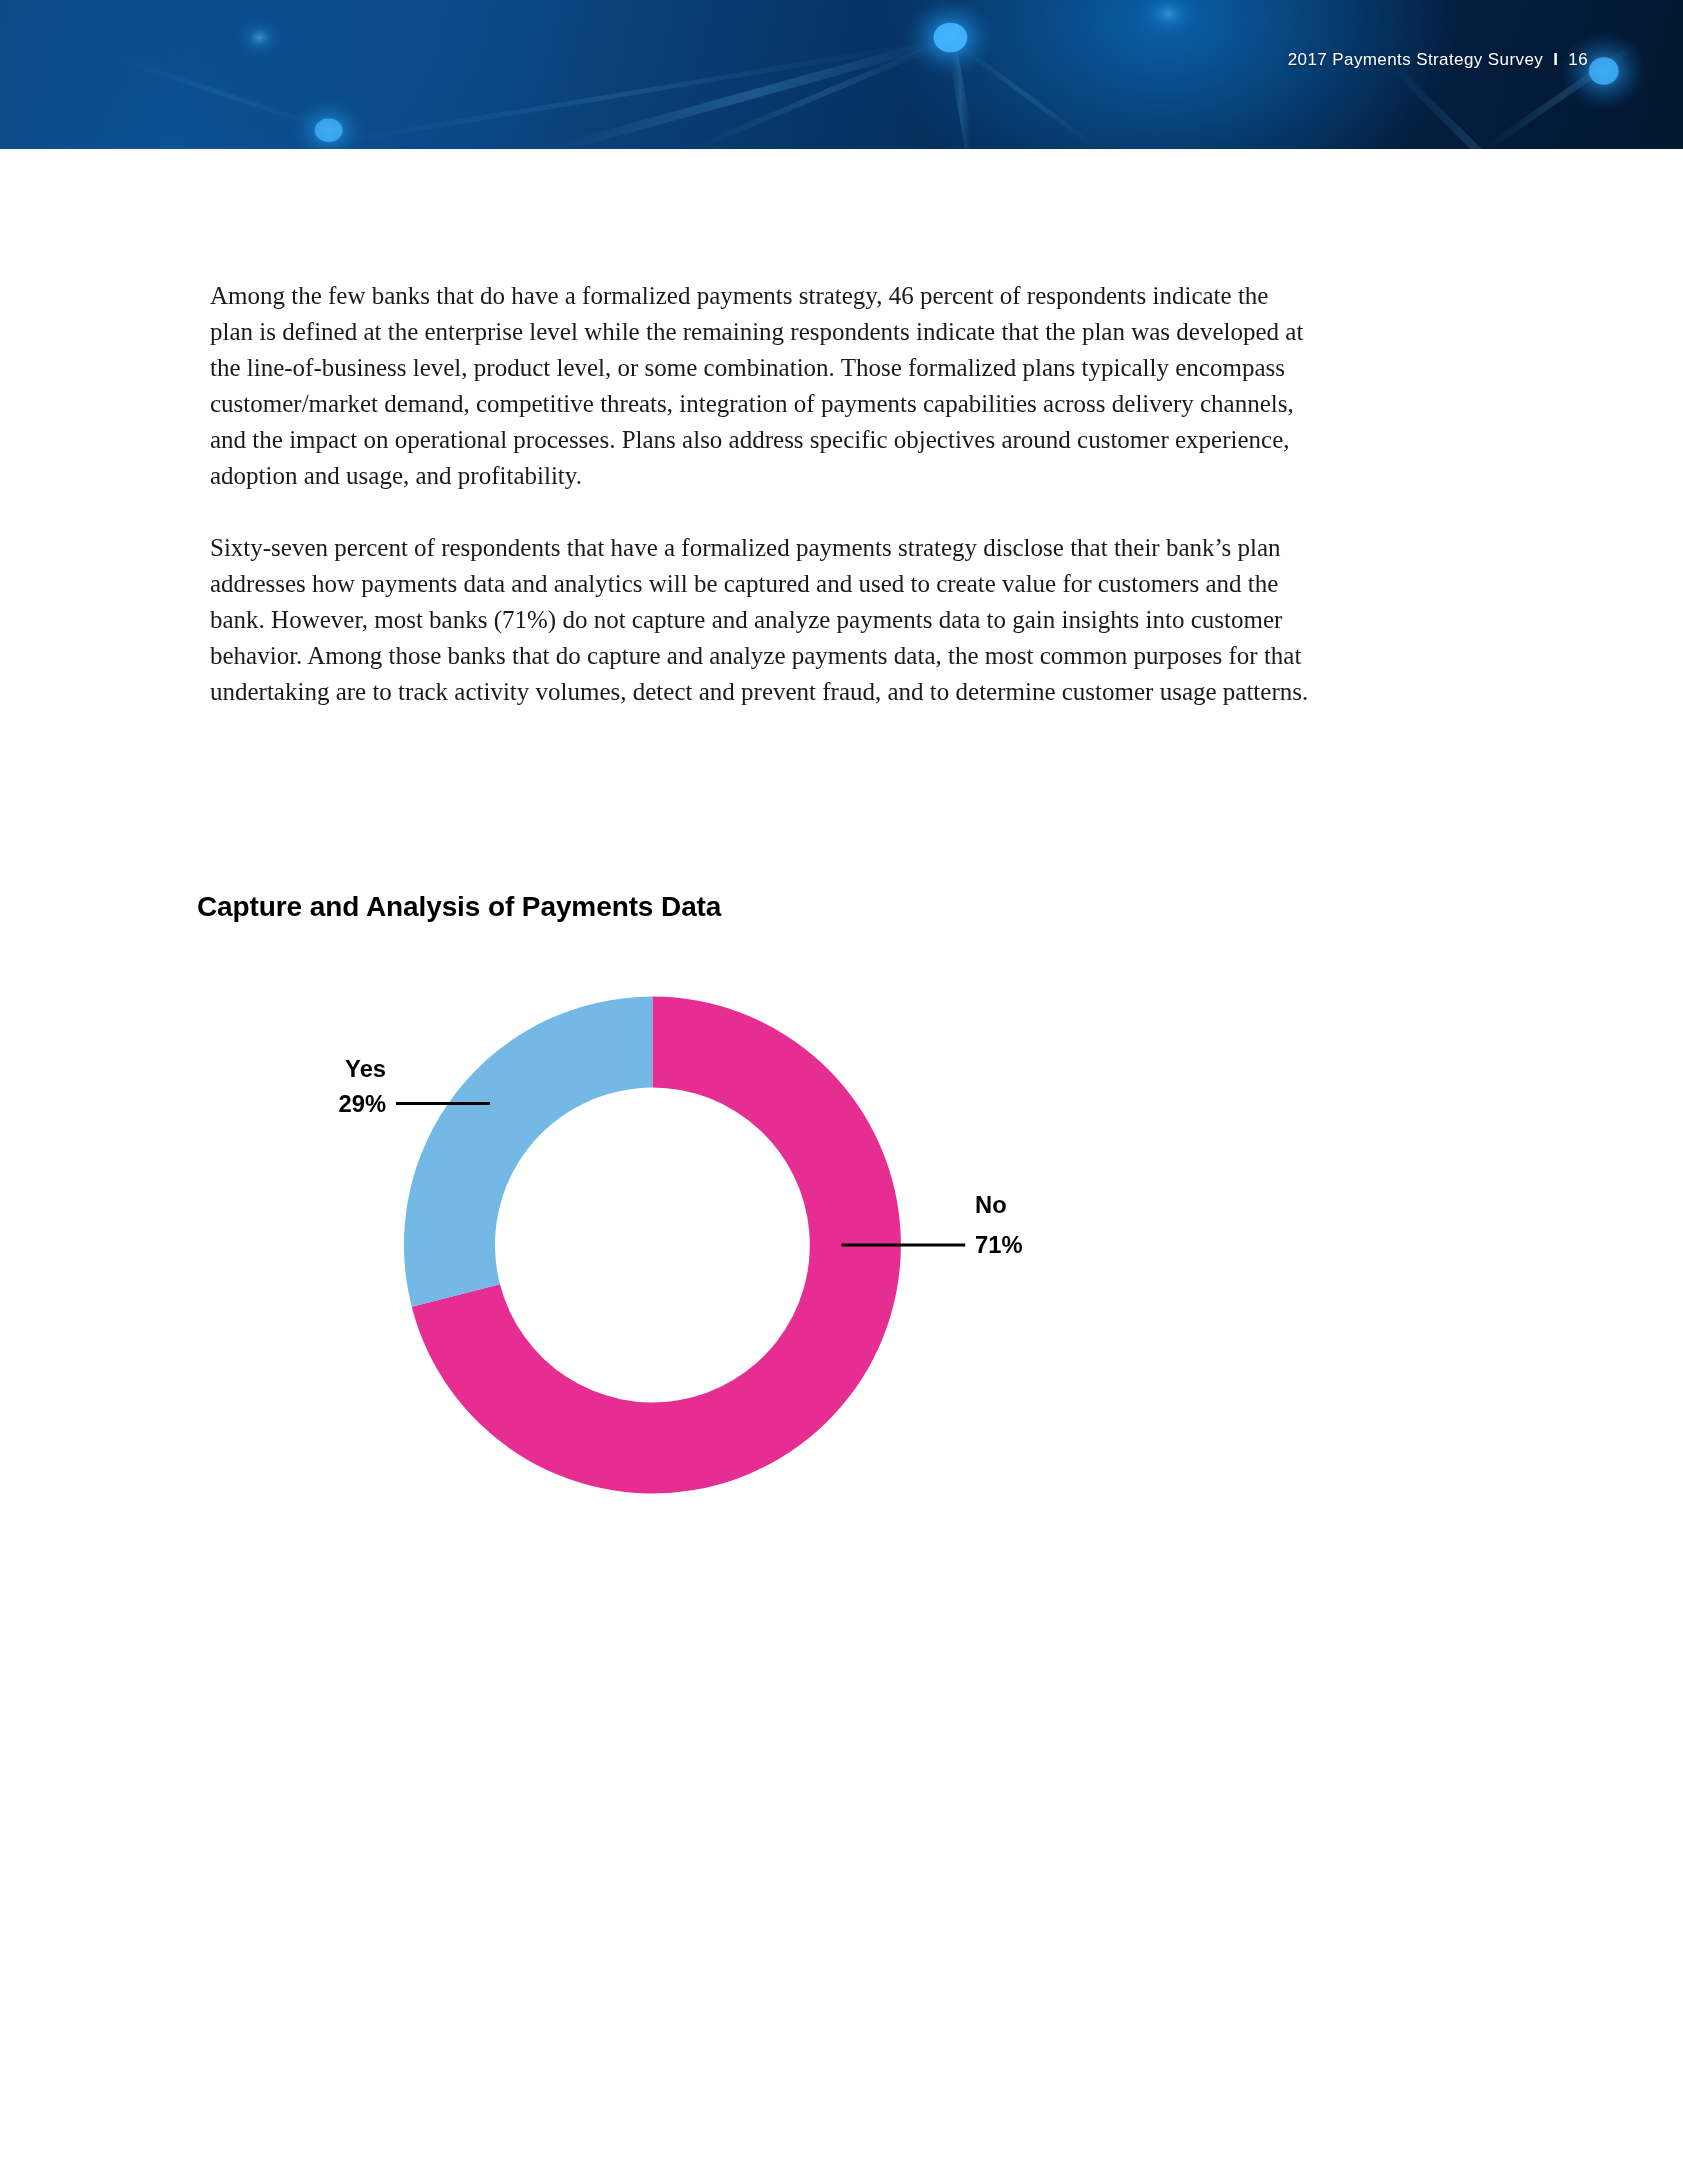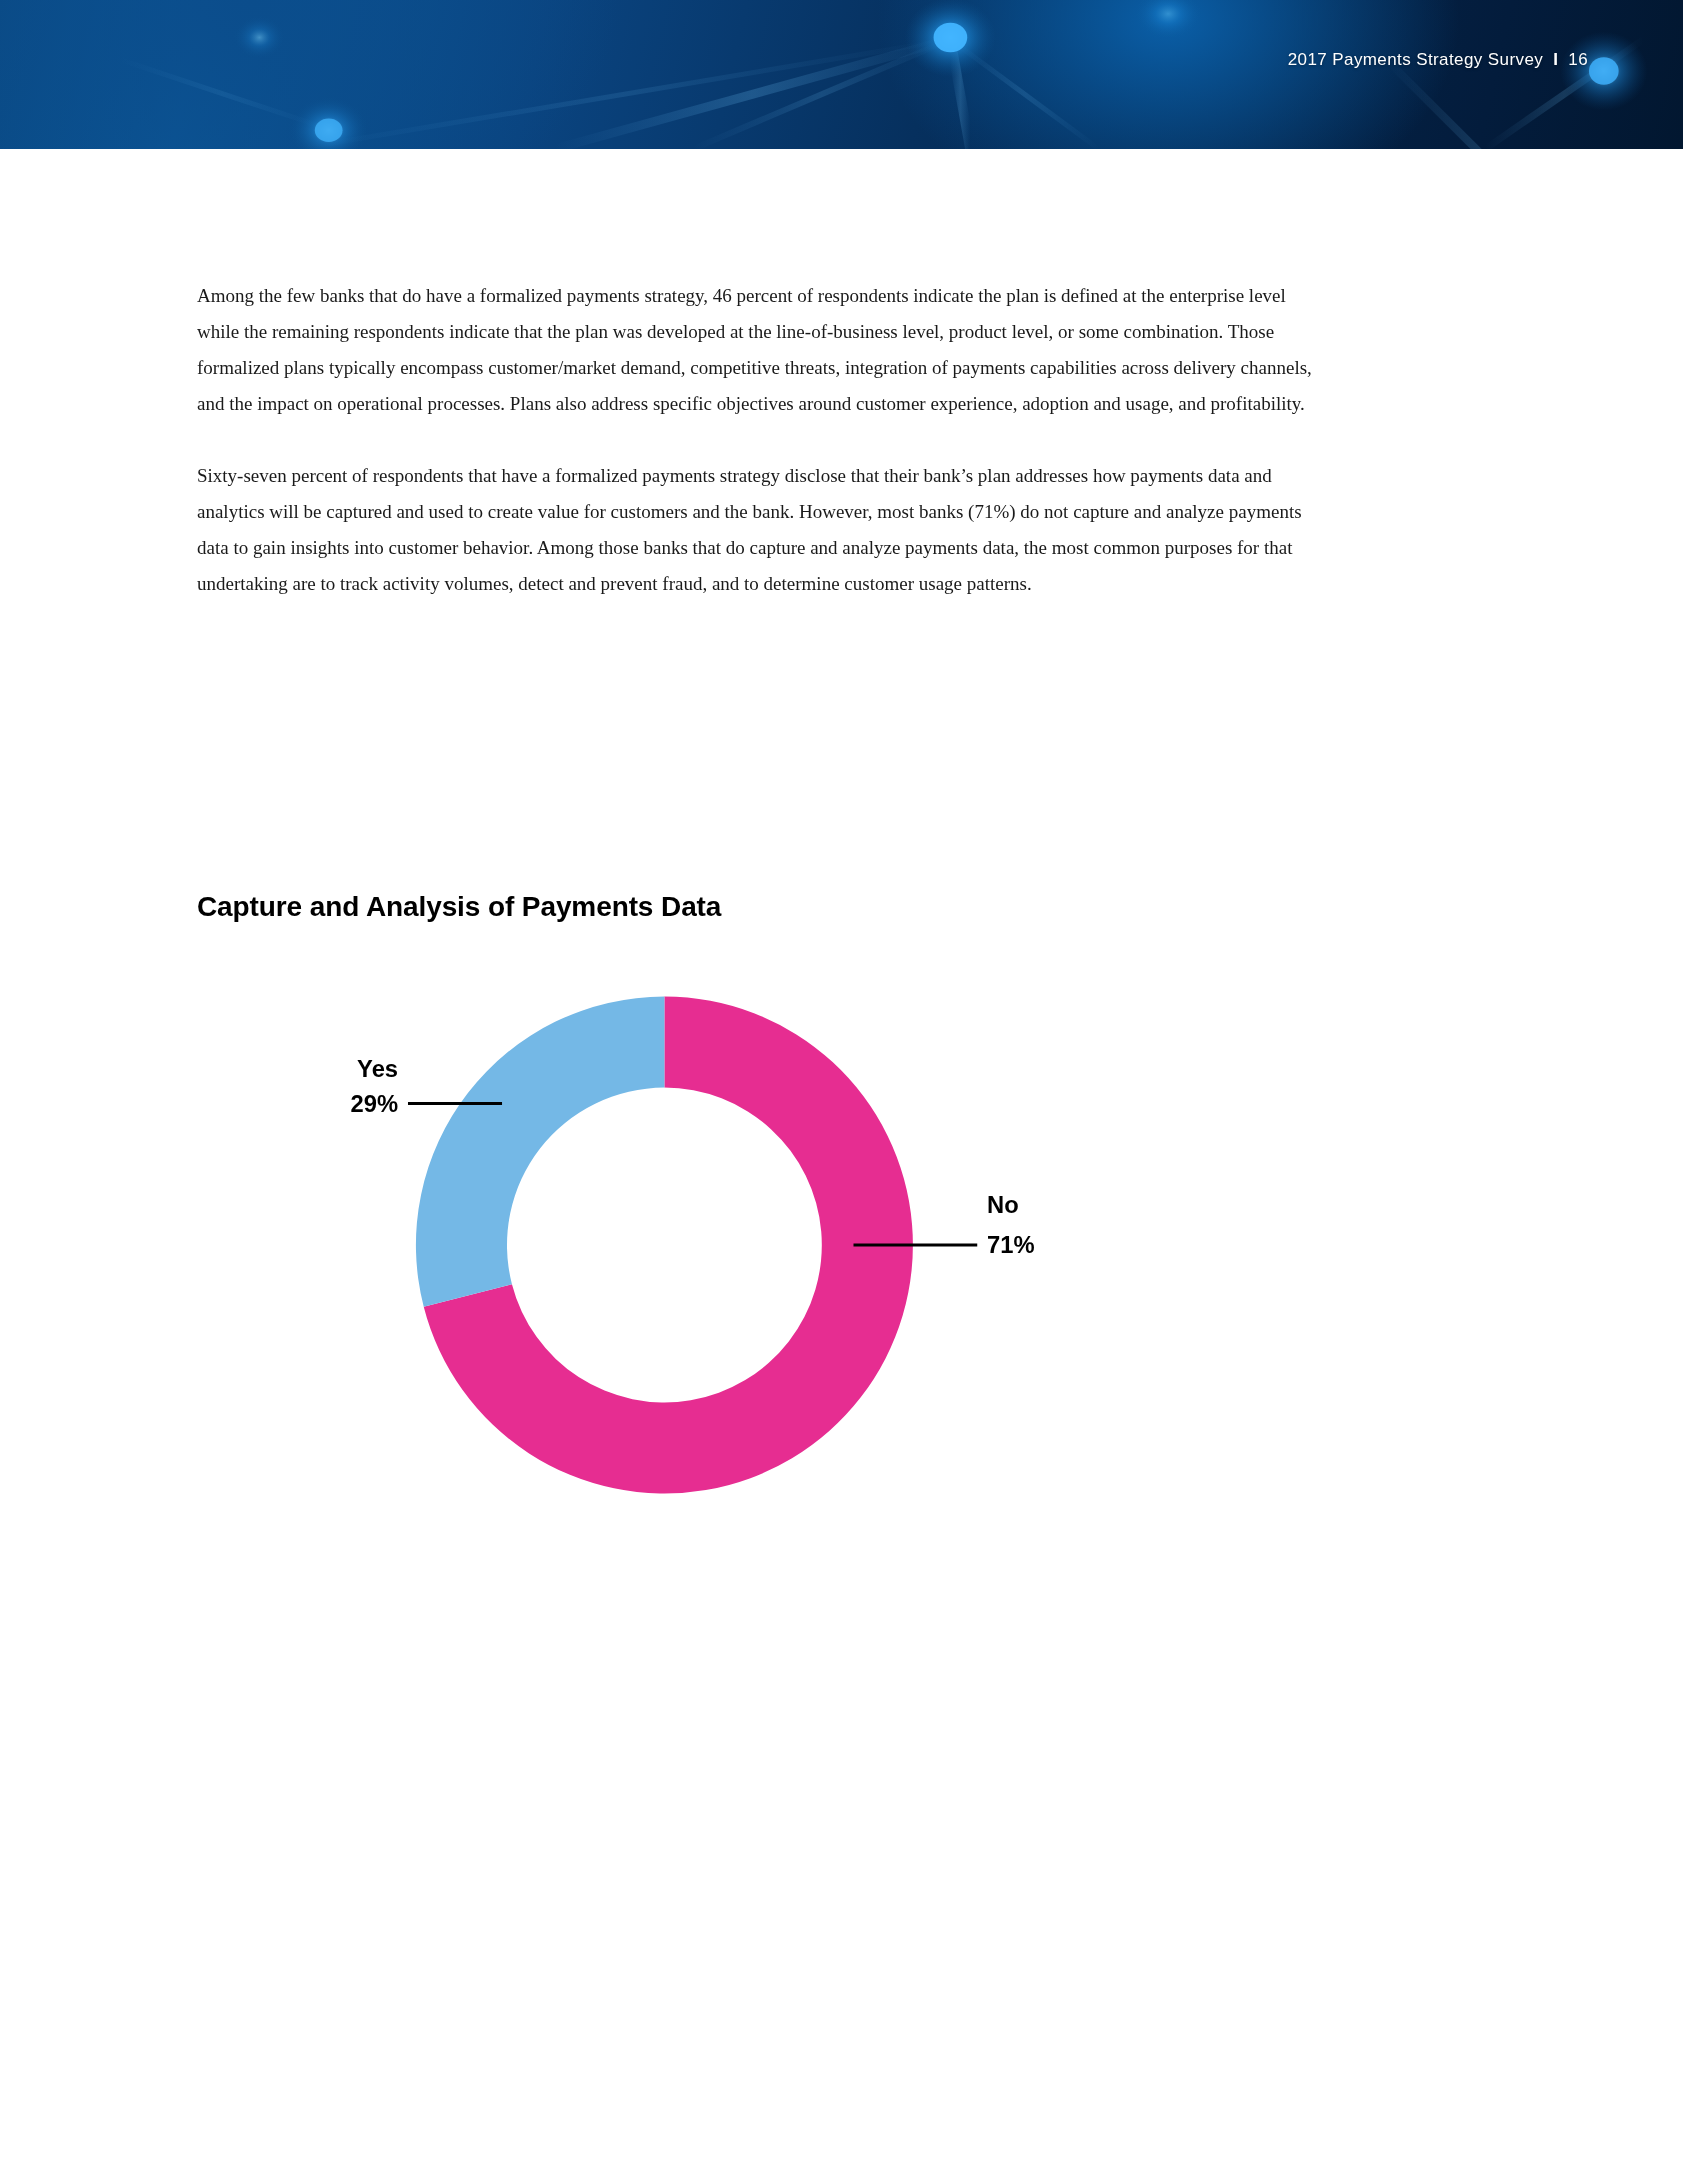--- a/index.html
+++ b/index.html
@@ -60,43 +60,43 @@
 
   
   .body-copy {
     position: absolute;
     left: 197px;
     top: 278px;
     width: 1115px;
   }
   .para {
     font-family: "Liberation Serif", serif;
-    font-size: 19px;
+    font-size: 25px;
     line-height: 36px;
     color: #1a1a1a;
-    margin: 0 0 36px 0;
+    margin: 0 0 36px 13px;
     text-align: left;
   }
   .para:last-child { margin-bottom: 0; }
 
   
   .chart-heading {
     position: absolute;
     left: 197px;
     top: 891px;
     font-family: "Liberation Sans", sans-serif;
     font-size: 28px;
     font-weight: bold;
     color: #000000;
     letter-spacing: -0.1px;
     white-space: nowrap;
   }
   .chart-area {
     position: absolute;
-    left: 209px;
+    left: 197px;
     top: 950px;
     width: 1089px;
     height: 614px;
   }
   .donut-svg {
     position: absolute;
     left: 0;
     top: 0;
     width: 1089px;
     height: 614px;

